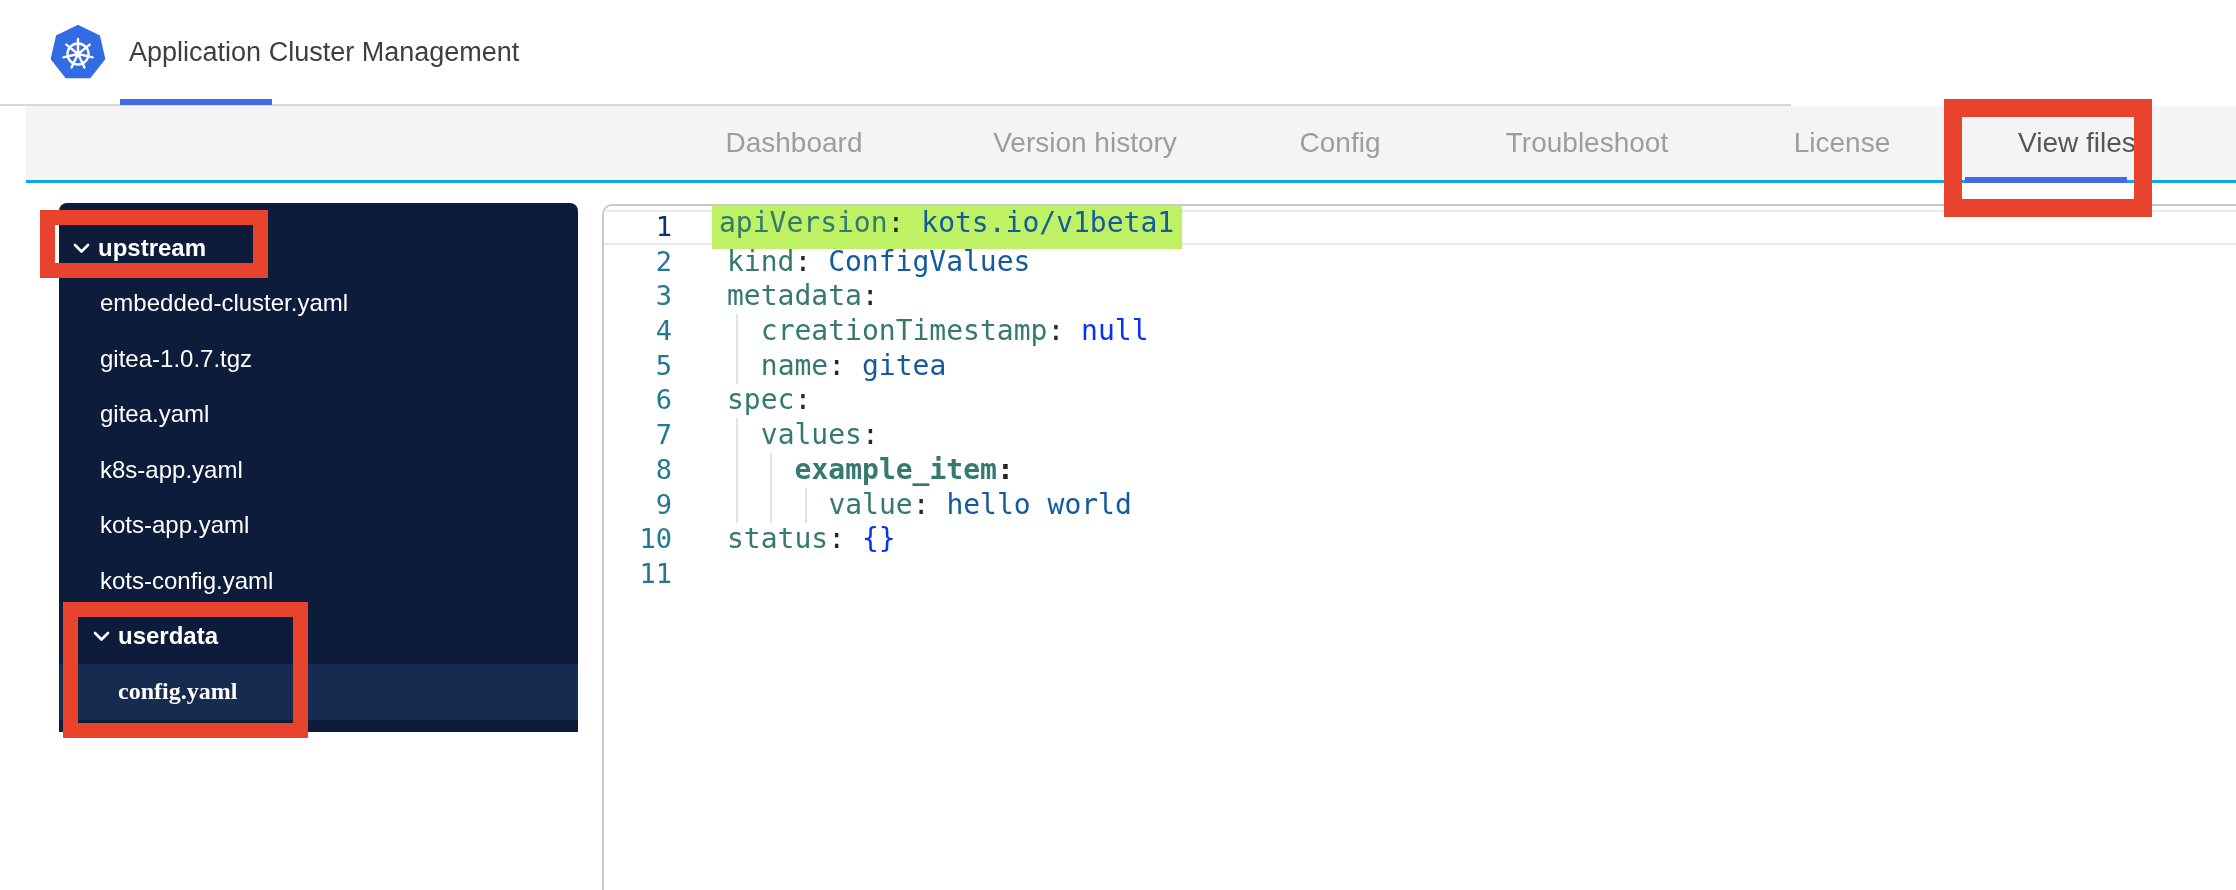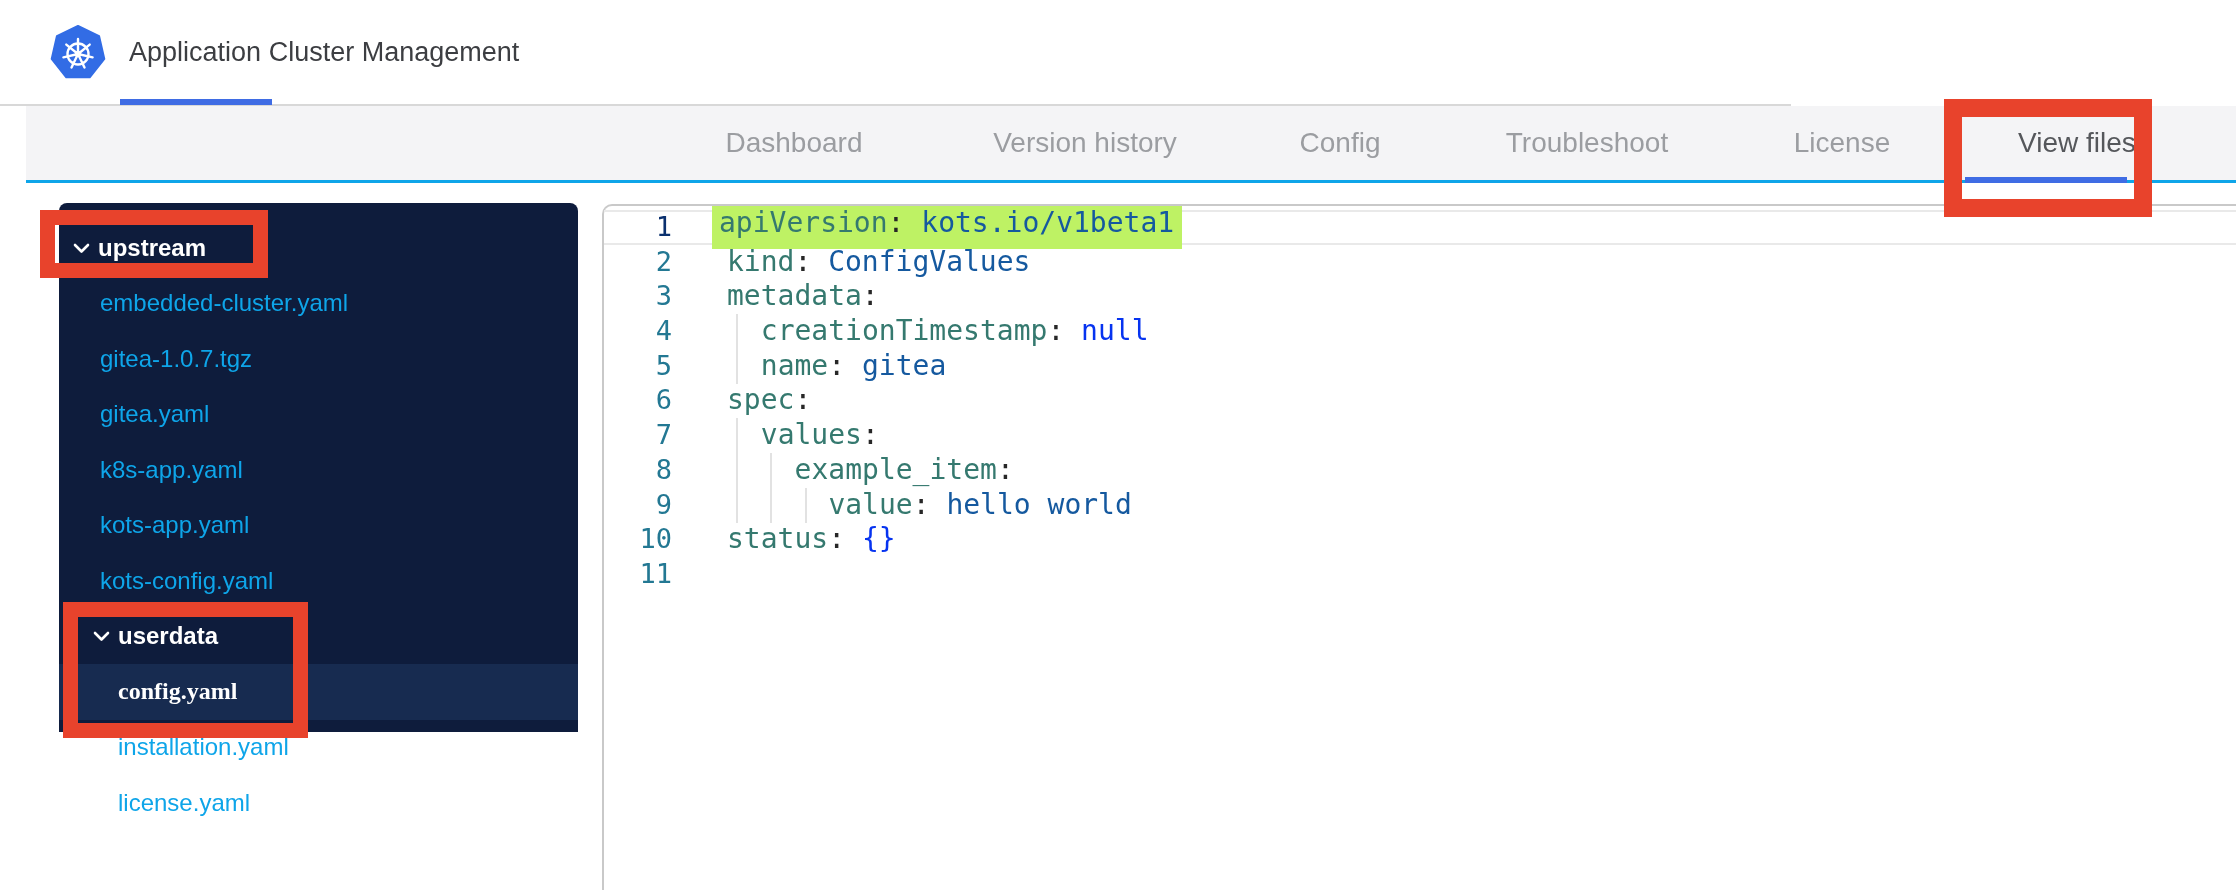--- a/index.html
+++ b/index.html
@@ -37,21 +37,21 @@
     position:absolute; left:1965px; top:177px; width:162px; height:6px; background:#3f6ce4;
   }
 
   
   .sidebar {
     position:absolute; left:59px; top:203px; width:519px; height:529px;
     background:#0e1c3c; border-radius:8px 8px 0 0; padding-top:17px;
   }
   .tree-row {
     height:55.5px; display:flex; align-items:center;
-    font-size:24px; color:#0ea5e9; cursor:pointer; white-space:nowrap;
+    font-size:24px; color:#ffffff; cursor:pointer; white-space:nowrap;
   }
   .tree-row.folder { color:#ffffff; font-weight:700; }
   .tree-row.selected { background:#172b50; color:#ffffff; font-weight:700;font-family:Liberation Serif, serif; }
   .tree-row .chev { display:inline-flex; width:26px; justify-content:flex-start; }
   .d0 { padding-left:13px; }
   .f1 { padding-left:41px; }
   .d1 { padding-left:33px; }
   .f2 { padding-left:59px; }
 
   
@@ -68,21 +68,21 @@
   .code-line.active {
     border-top:2px solid #e9e9e9; border-bottom:2px solid #e9e9e9;
   }
   .ln {
     width:68px; text-align:right; color:#237893; flex:none;
     font-size:27px; user-select:none;
   }
   .code-line.active .ln { color:#0b316f; }
   .src { margin-left:55px; }
   .code-line.active .src { background:#bef264; margin-left:40px; padding:0 8px 8px 7px; }
-  .i1 { padding-left:33.8px; } .i2 { padding-left:67.6px; } .i3 { padding-left:101.4px; }
+  .i1 { padding-left:33.8px; } .i2 { padding-left:67.6px;font-weight:bold; } .i3 { padding-left:101.4px; }
   .tok-key { color:#35796f; }
   .tok-colon { color:#272727; }
   .tok-str { color:#15599f; }
   .tok-kw  { color:#0633f0; }
   .guide { position:absolute; width:2px; background:#e2e2e2; }
   .g1 { left:132px; top:108px; height:70px; }
   .g2 { left:132px; top:212px; height:105px; }
   .g3 { left:166px; top:247px; height:70px; }
   .g4 { left:201px; top:282px; height:35px; }
 

